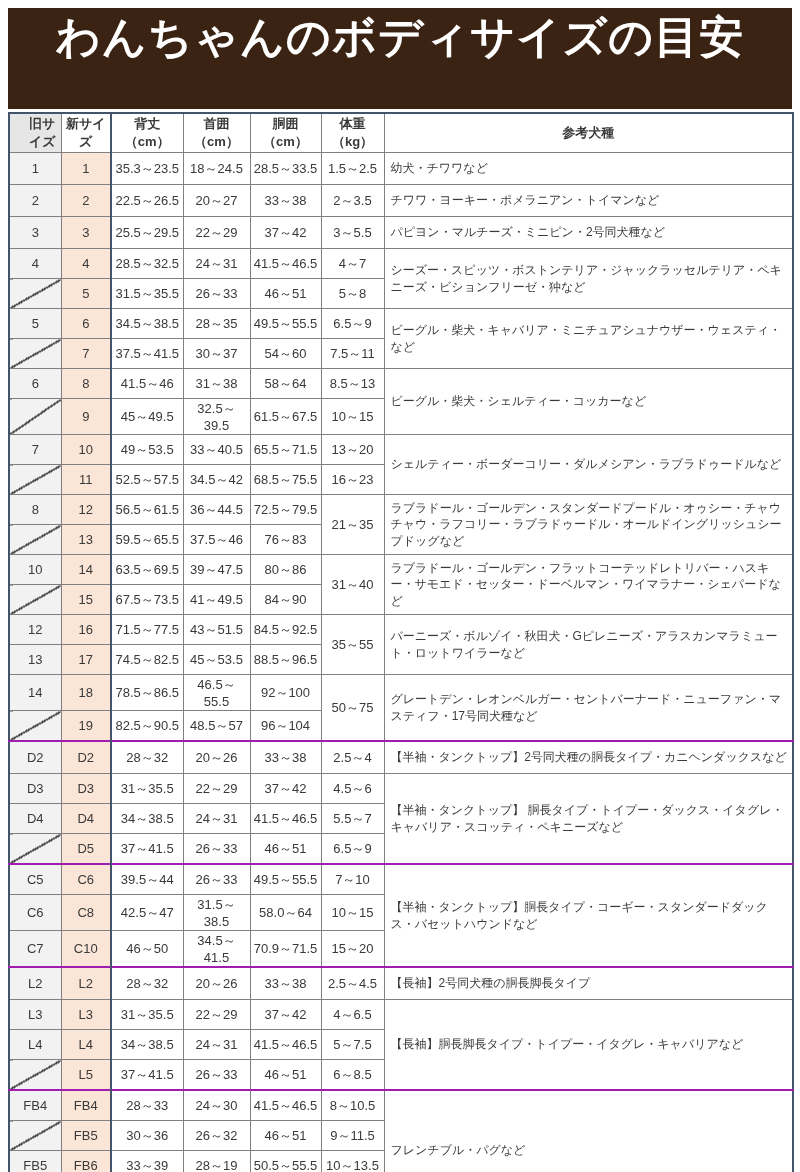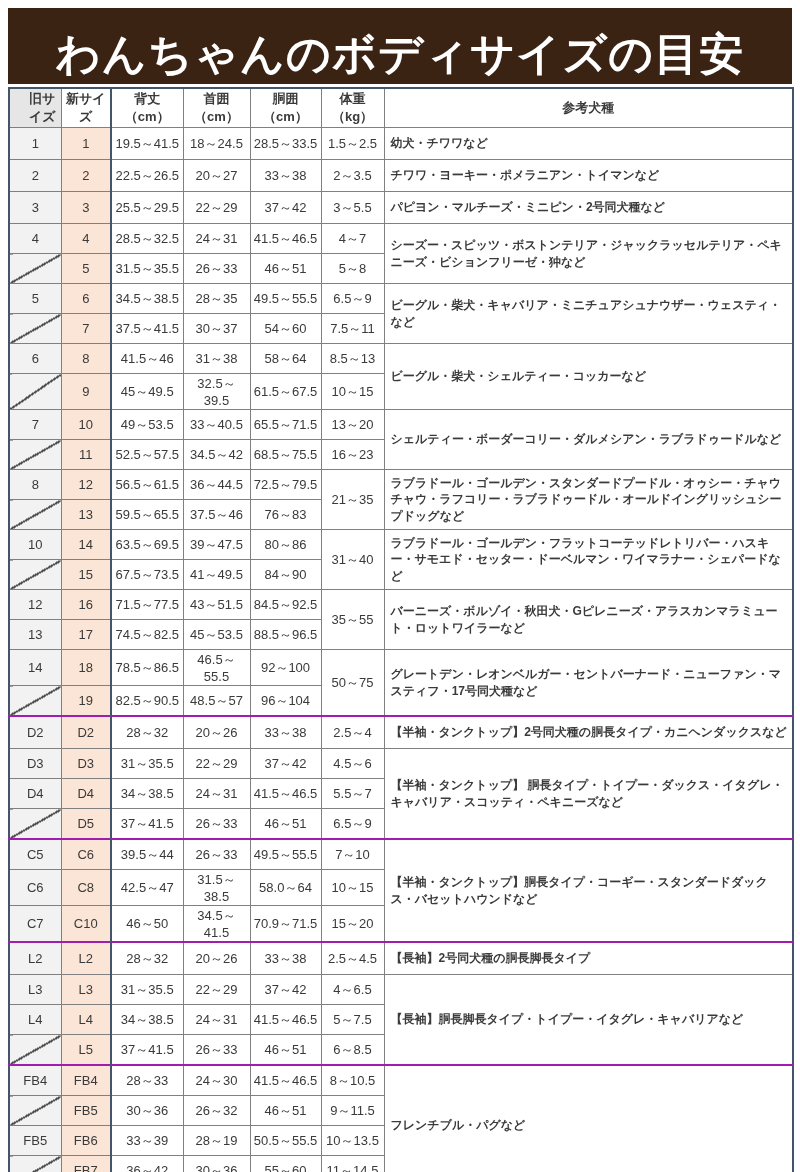--- a/index.html
+++ b/index.html
@@ -6,22 +6,22 @@
   body {
     width:800px;
     font-family:"Liberation Sans","DejaVu Sans",sans-serif;
     color:#3a3a3a;
     -webkit-font-smoothing:antialiased;
   }
   .page { padding:8px; }
 
   .title-banner {
     background:#3a2313;
-    height:76px;
-    display:flex; align-items:flex-end; justify-content:center;
+    height:101px;
+    display:flex; align-items:flex-start; justify-content:center;
   }
   .title-banner .title-text {
     color:#ffffff;
     font-size:44px;
     font-weight:bold;
     letter-spacing:1px;
     white-space:nowrap;
   }
 
   table.size-table {
@@ -45,21 +45,20 @@
   th.col-old { background:#e7e6e6;padding-left:16px; }
   td.col-old { background:#f2f2f2; }
   .col-new  { background:#fbe5d6; }
   th.col-new, td.col-new { border-right:2px solid #44546a;margin-left:12px; }
 
   td.breed-cell {
     text-align:left;
     font-size:12px;
     line-height:1.35;
     padding:2px 4px 2px 6px;
-    font-weight:bold;
   }
 
   td.diag {
     background-image:linear-gradient(to bottom right,
       transparent calc(50% - 1px),
       #4d4d4d calc(50% - 1px),
       #4d4d4d calc(50% + 1px),
       transparent calc(50% + 1px));
   }
 
@@ -92,21 +91,21 @@
           <th>首囲（cm）</th>
           <th>胴囲（cm）</th>
           <th>体重（kg）</th>
           <th>参考犬種</th>
         </tr>
     </thead>
     <tbody>
         <tr>
           <td class="col-old">1</td>
           <td class="col-new">1</td>
-          <td>19.5～41.5</td>
+          <td>35.3～23.5</td>
           <td>18～24.5</td>
           <td>28.5～33.5</td>
           <td>1.5～2.5</td>
           <td class="breed-cell">幼犬・チワワなど</td>
         </tr>
         <tr>
           <td class="col-old">2</td>
           <td class="col-new">2</td>
           <td>22.5～26.5</td>
           <td>20～27</td>

